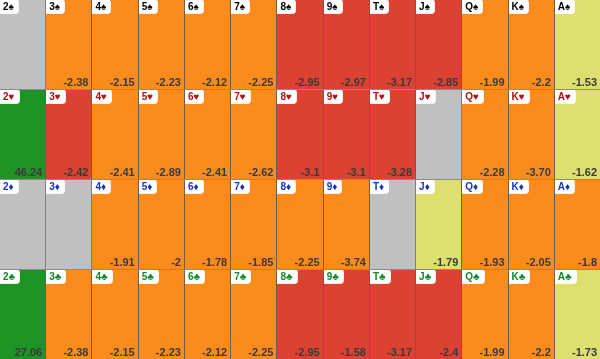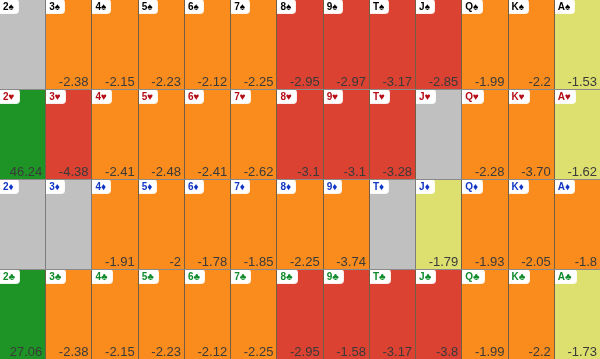--- a/index.html
+++ b/index.html
@@ -63,24 +63,24 @@
   .suit-s .cell-label, .suit-c .cell-label { }
   .cell-label.col-black { color: #000000; }
   .cell-label.col-red   { color: #b50d16; }
   .cell-label.col-blue  { color: #1236c4; }
   .cell-label.col-green { color: #0f8a2a; }
 
   .cell-value {
     position: absolute;
     right: 3px;
     bottom: 1px;
-    font-size: 13px;
+    font-size: 11px;
     line-height: 12px;
     color: #3a3a3a;
-    font-weight: normal;
+    font-weight: bold;
     white-space: nowrap;
     z-index: 2;
   }
 
   
   .cell-fill {
     position: absolute;
     left: 0; top: 0; right: 0; bottom: 0;
     z-index: 1;
   }
@@ -158,31 +158,31 @@
     </div>
     <div class="suit-row suit-h">
       <div class="card-cell">
         <div class="cell-fill" style="background: rgb(31, 148, 38);"></div>
         <div class="cell-label col-red">2♥</div>
         <div class="cell-value">46.24</div>
       </div>
       <div class="card-cell">
         <div class="cell-fill" style="background: rgb(219, 66, 50);"></div>
         <div class="cell-label col-red">3♥</div>
-        <div class="cell-value">-4.38</div>
+        <div class="cell-value">-2.42</div>
       </div>
       <div class="card-cell">
         <div class="cell-fill" style="background: rgb(249, 140, 29);"></div>
         <div class="cell-label col-red">4♥</div>
         <div class="cell-value">-2.41</div>
       </div>
       <div class="card-cell">
         <div class="cell-fill" style="background: rgb(249, 140, 29);"></div>
         <div class="cell-label col-red">5♥</div>
-        <div class="cell-value">-2.48</div>
+        <div class="cell-value">-2.89</div>
       </div>
       <div class="card-cell">
         <div class="cell-fill" style="background: rgb(249, 140, 29);"></div>
         <div class="cell-label col-red">6♥</div>
         <div class="cell-value">-2.41</div>
       </div>
       <div class="card-cell">
         <div class="cell-fill" style="background: rgb(249, 140, 29);"></div>
         <div class="cell-label col-red">7♥</div>
         <div class="cell-value">-2.62</div>
@@ -332,21 +332,21 @@
         <div class="cell-value">-1.58</div>
       </div>
       <div class="card-cell">
         <div class="cell-fill" style="background: rgb(219, 66, 50);"></div>
         <div class="cell-label col-green">T♣</div>
         <div class="cell-value">-3.17</div>
       </div>
       <div class="card-cell">
         <div class="cell-fill" style="background: rgb(219, 66, 50);"></div>
         <div class="cell-label col-green">J♣</div>
-        <div class="cell-value">-3.8</div>
+        <div class="cell-value">-2.4</div>
       </div>
       <div class="card-cell">
         <div class="cell-fill" style="background: rgb(249, 140, 29);"></div>
         <div class="cell-label col-green">Q♣</div>
         <div class="cell-value">-1.99</div>
       </div>
       <div class="card-cell">
         <div class="cell-fill" style="background: rgb(249, 140, 29);"></div>
         <div class="cell-label col-green">K♣</div>
         <div class="cell-value">-2.2</div>

